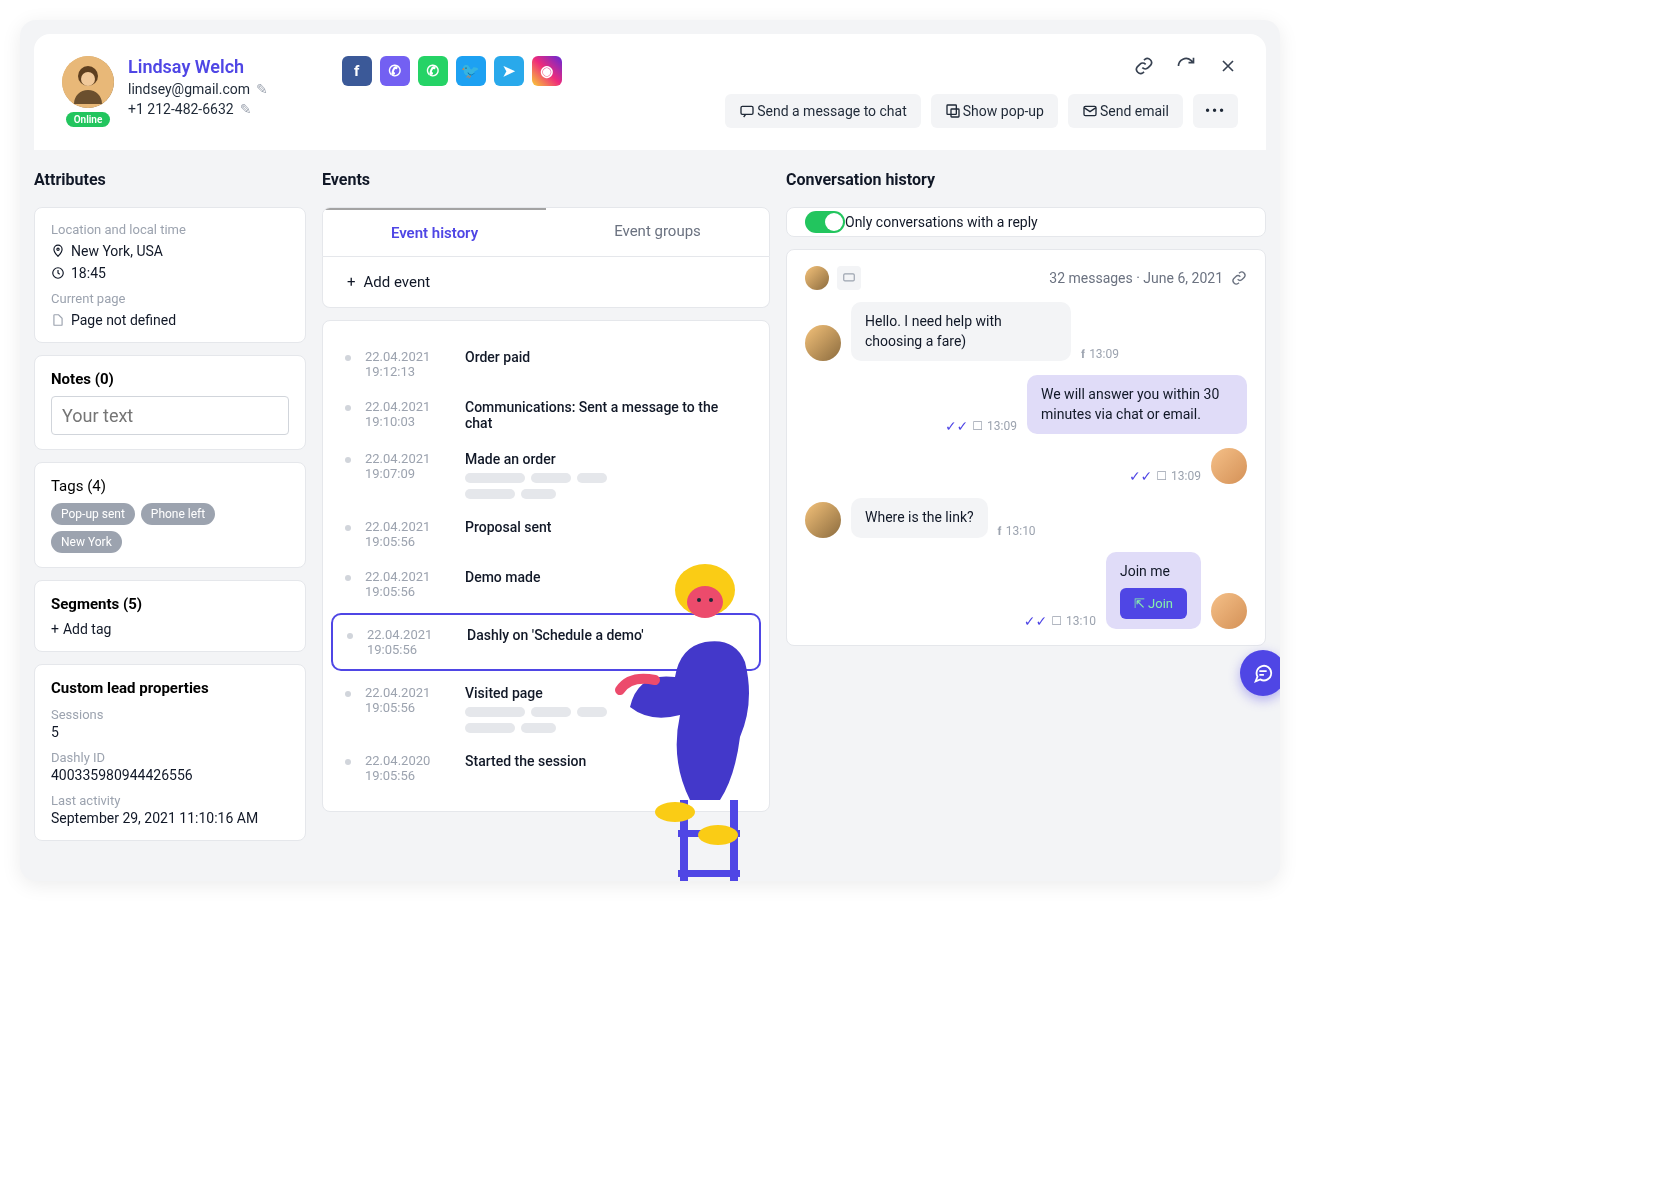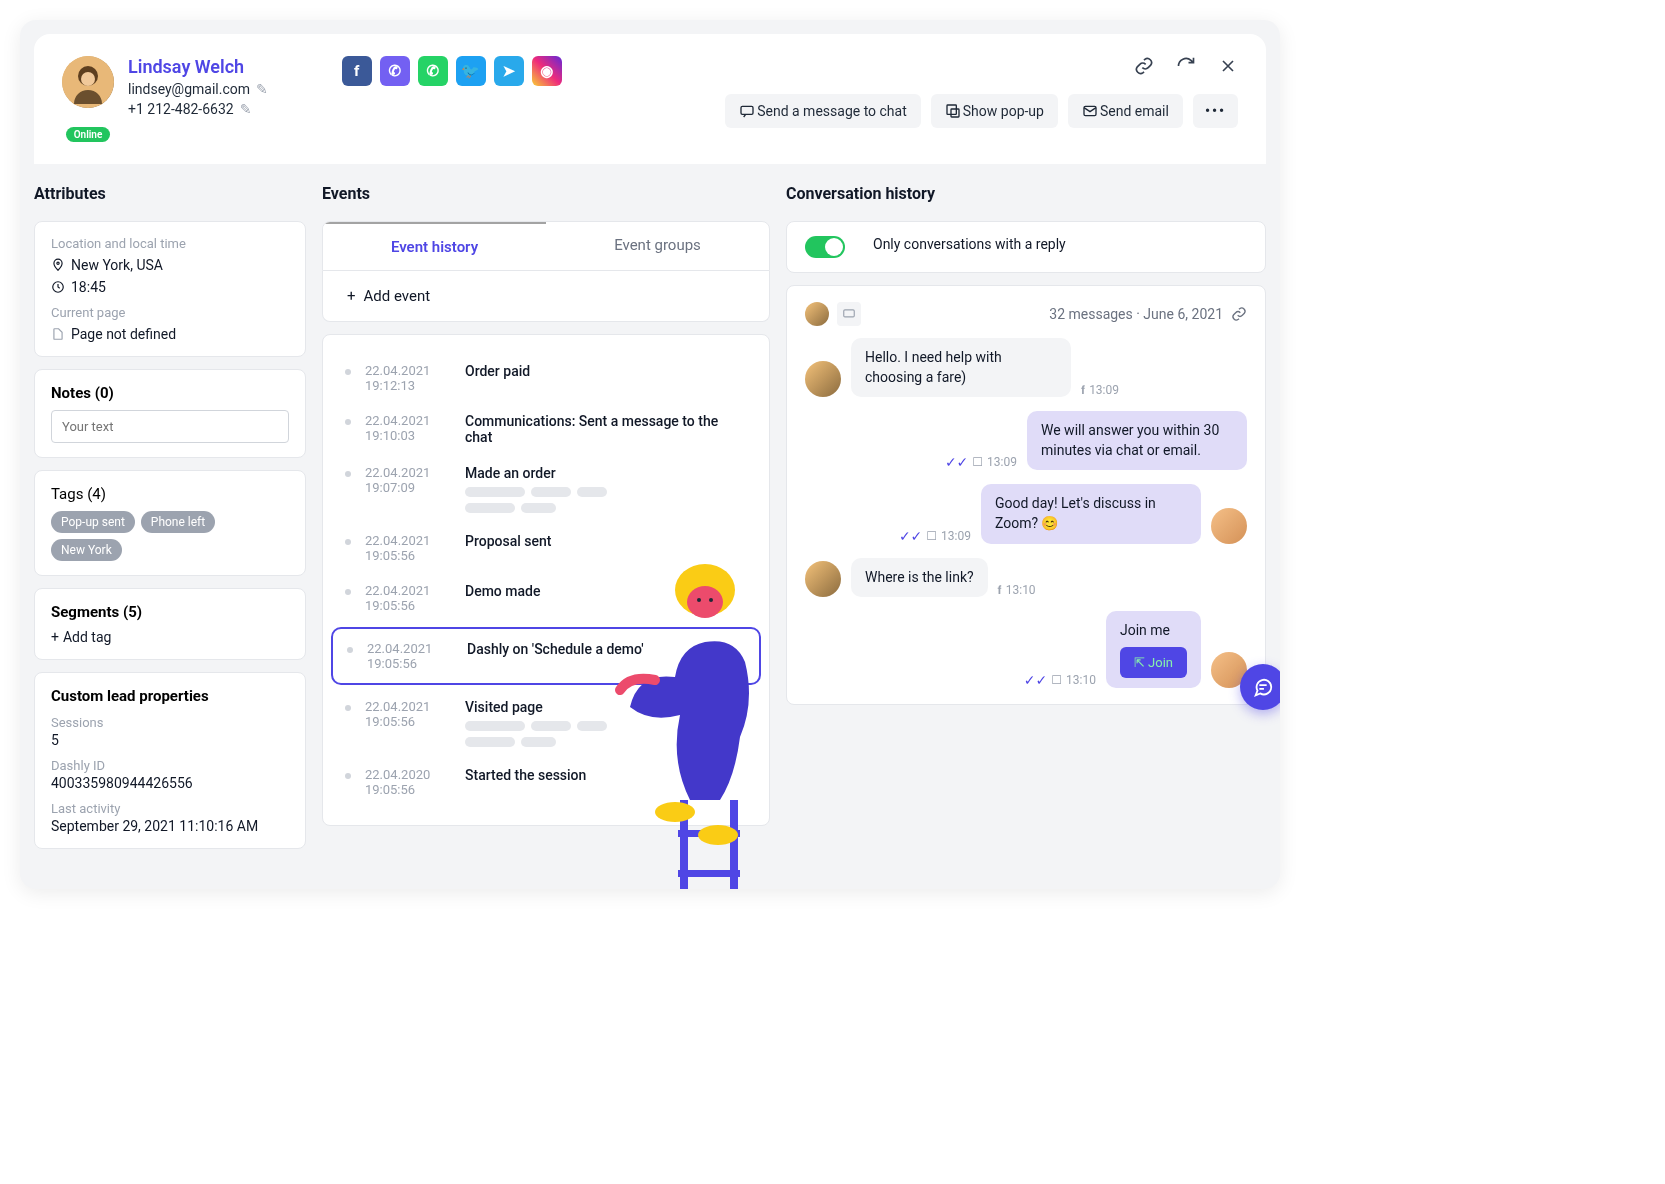--- a/index.html
+++ b/index.html
@@ -1,20 +1,20 @@
 <!DOCTYPE html>
 <html><head>
 <meta charset="utf-8">
 <style>
 *{box-sizing:border-box;margin:0;padding:0;font-family:-apple-system,BlinkMacSystemFont,'Segoe UI',Roboto,sans-serif}
 body{background:#fff;padding:20px}
 .app{width:1260px;background:#f3f4f6;border-radius:16px;overflow:hidden;box-shadow:0 4px 20px rgba(0,0,0,0.08);position:relative}
 .header{background:#fff;padding:22px 28px;display:flex;align-items:flex-start;justify-content:space-between;border-radius:16px 16px 0 0;margin:14px 14px 0}
 .profile{display:flex;gap:14px;align-items:flex-start}
-.avatar-wrap{display:flex;flex-direction:column;align-items:center;gap:19px}
+.avatar-wrap{display:flex;flex-direction:column;align-items:center;gap:4px}
 .avatar{width:52px;height:52px;border-radius:50%;background:linear-gradient(135deg,#f4c27a,#8b6b3e);display:flex;align-items:center;justify-content:center;overflow:hidden}
 .avface{width:100%;height:100%}
 .online{background:#22c55e;color:#fff;font-size:10px;font-weight:600;padding:2px 8px;border-radius:10px}
 .info{display:flex;flex-direction:column;gap:4px}
 .name{color:#4f46e5;font-size:18px;font-weight:600}
 .email,.phone{color:#1f2937;font-size:14px;display:flex;align-items:center;gap:6px}
 .edit{color:#9ca3af;cursor:pointer}
 .socials{display:flex;gap:8px;margin-left:60px}
 .sicon{width:30px;height:30px;border-radius:6px;display:flex;align-items:center;justify-content:center;color:#fff;font-size:15px;font-weight:700}
 .header-right{display:flex;flex-direction:column;gap:18px;align-items:flex-end}
@@ -25,40 +25,40 @@
 .abtn.more{padding:9px 12px;font-weight:700;letter-spacing:2px}
 .body{display:flex;gap:16px;padding:20px 14px 40px}
 .col{display:flex;flex-direction:column;gap:12px}
 .col1{width:272px}
 .col2{width:448px}
 .col3{flex:1}
 .sec-title{font-size:16px;font-weight:700;color:#111827;margin-bottom:6px}
 .card{background:#fff;border:1px solid #e5e7eb;border-radius:8px;padding:14px 16px}
 .muted{color:#9ca3af;font-size:13px}
 .attr-row{display:flex;align-items:center;gap:6px;font-size:14px;color:#111827;margin-top:6px}
-.notes-input{width:100%;border:1px solid #d1d5db;border-radius:4px;padding:8px 10px;font-size:13px;margin-top:8px}
+.notes-input{width:100%;border:1px solid #d1d5db;border-radius:4px;padding:8px 10px;font-size:18px;margin-top:8px}
 .tags{display:flex;flex-wrap:wrap;gap:6px;margin-top:8px}
 .tag{background:#9ca3af;color:#fff;font-size:12px;padding:4px 10px;border-radius:12px}
 .addtag{font-size:14px;color:#111827;display:flex;align-items:center;gap:4px;margin-top:8px}
 .prop-label{font-size:13px;color:#9ca3af;margin-top:10px}
 .prop-val{font-size:14px;color:#111827;margin-top:2px}
 .tabs{display:flex;background:#fff;border-radius:8px 8px 0 0;border:1px solid #e5e7eb;overflow:hidden}
 .tab{flex:1;text-align:center;padding:14px;font-size:15px;color:#6b7280;cursor:pointer}
 .tab.active{color:#4f46e5;font-weight:600;border-top:2px solid #a3a3a3;background:#fff}
 .tab:not(.active){color:#6b7280}
 .add-event{background:#fff;border-left:1px solid #e5e7eb;border-right:1px solid #e5e7eb;border-bottom:1px solid #e5e7eb;border-radius:0 0 8px 8px;padding:16px 24px;font-size:15px;color:#111827;display:flex;align-items:center;gap:8px;cursor:pointer}
 .events-list{background:#fff;border:1px solid #e5e7eb;border-radius:8px;padding:18px 22px;position:relative}
 .event{display:flex;gap:14px;padding:10px 0;align-items:flex-start}
 .edot{width:6px;height:6px;border-radius:50%;background:#d1d5db;margin-top:6px;flex-shrink:0}
 .etime{width:86px;color:#9ca3af;font-size:13px;flex-shrink:0}
 .etitle{font-size:14px;color:#111827;font-weight:500;flex:1}
 .event.sel{border:2px solid #4f46e5;border-radius:10px;padding:12px 14px;margin:4px -14px}
 .skel{display:flex;gap:6px;margin-top:6px}
 .sk{height:10px;border-radius:5px;background:#e5e7eb}
-.filter-row{background:#fff;border:1px solid #e5e7eb;border-radius:8px;padding:14px 18px;display:flex;align-items:flex-start;gap:28px;font-size:14px;color:#111827}
+.filter-row{background:#fff;border:1px solid #e5e7eb;border-radius:8px;padding:3px 18px;display:flex;align-items:center;gap:0;font-size:14px;color:#111827}
 .toggle{width:40px;height:22px;background:#22c55e;border-radius:11px;position:relative}
 .toggle::after{content:'';position:absolute;width:18px;height:18px;background:#fff;border-radius:50%;top:2px;right:2px}
 .conv-card{background:#fff;border:1px solid #e5e7eb;border-radius:8px;padding:16px 18px}
 .conv-head{display:flex;align-items:center;justify-content:space-between;margin-bottom:12px}
 .conv-head-left{display:flex;gap:8px;align-items:center}
 .conv-head-right{display:flex;gap:8px;align-items:center;color:#6b7280;font-size:14px}
 .small-av{width:24px;height:24px;border-radius:50%;background:linear-gradient(135deg,#f4c27a,#8b6b3e)}
 .small-box{width:24px;height:24px;border-radius:4px;background:#f3f4f6;display:flex;align-items:center;justify-content:center}
 .msgs{display:flex;flex-direction:column;gap:14px}
 .msg-row{display:flex;gap:10px;align-items:flex-end}
@@ -354,23 +354,20 @@
               </div>
             </div>
             <div class="msg-row right">
               <div style="align-self:flex-end">
                 <div class="mmeta">
                   <span class="checks">✓✓</span>
                   <span>☐</span>
                   <span>13:09</span>
                 </div>
               </div>
-              <div>
-                <div class="bubble out">Good day! Let's discuss in Zoom? 😊</div>
-              </div>
               <div class="mav agent"></div>
             </div>
             <div class="msg-row ">
               <div class="mav"></div>
               <div>
                 <div class="bubble in">Where is the link?</div>
               </div>
               <div style="align-self:flex-end">
                 <div class="mmeta">
                   <span>𝐟</span>

